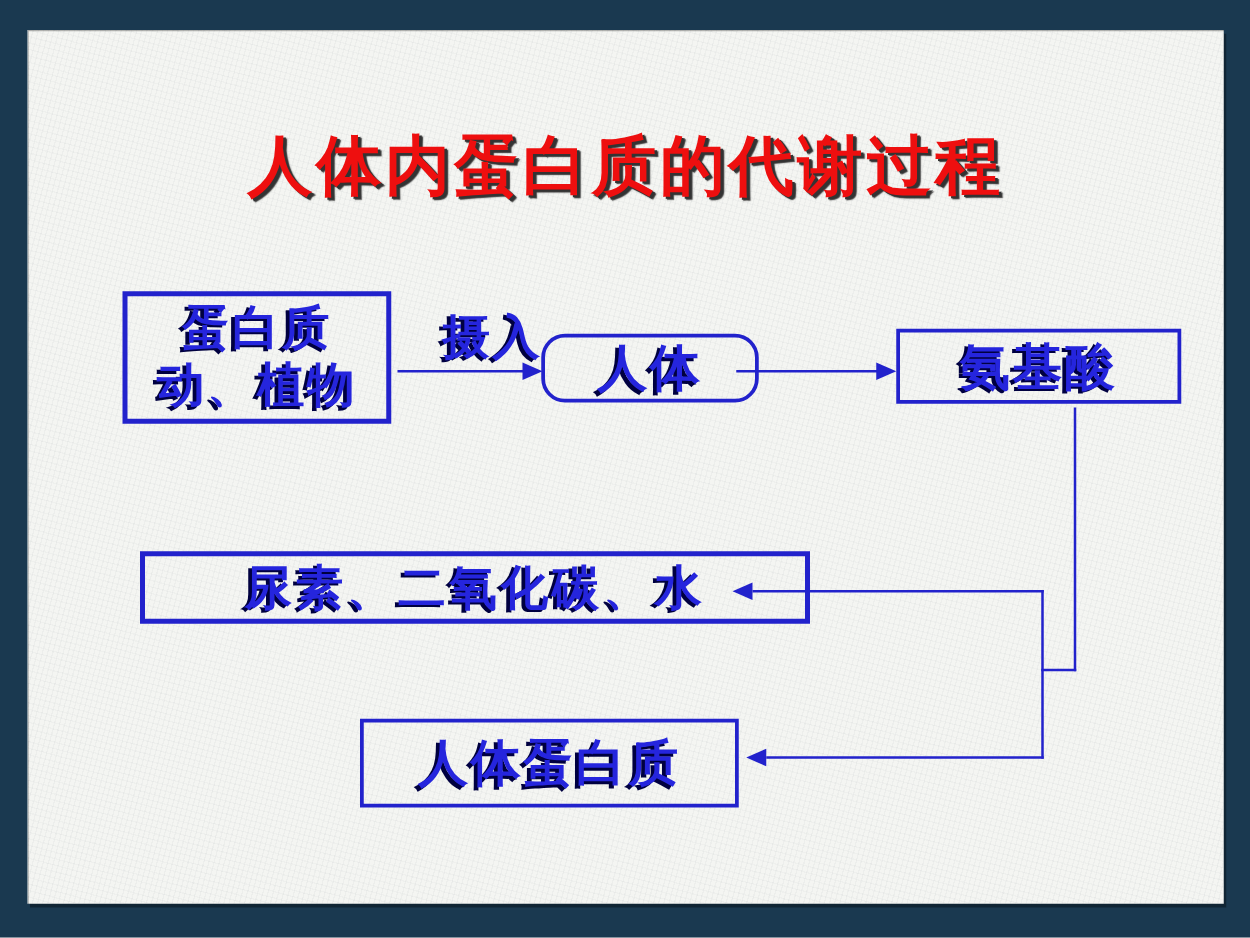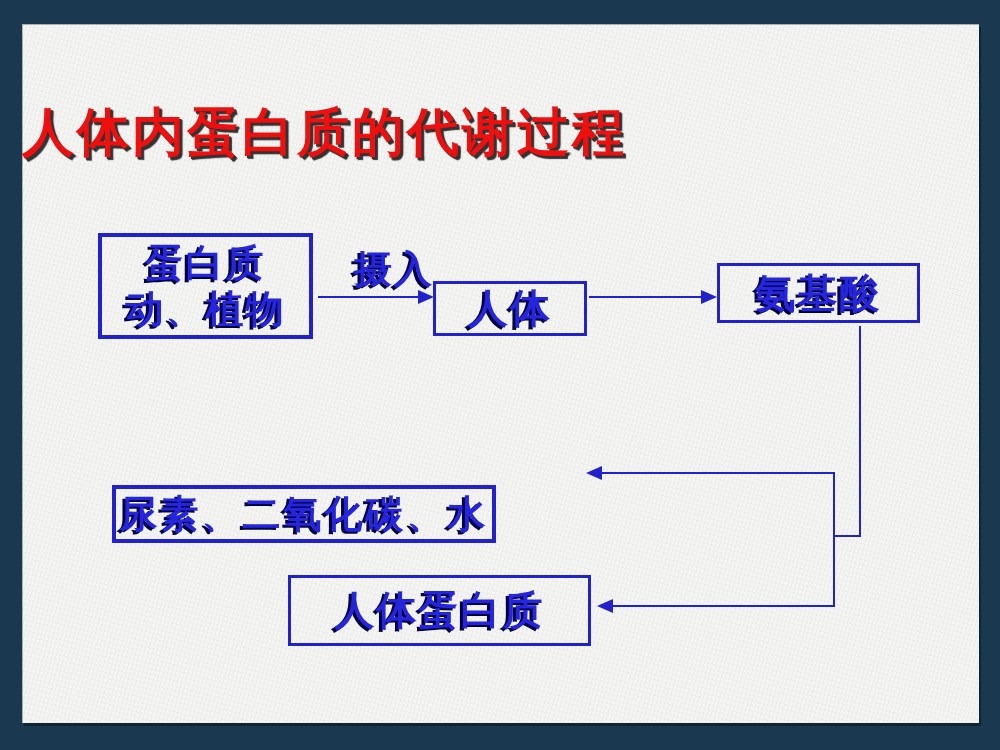--- a/index.html
+++ b/index.html
@@ -12,20 +12,21 @@
   .panel{
     position:absolute;left:22px;top:24px;width:957px;height:699px;
     background-color:var(--paper,#f4f5f2);
     background-image:
       repeating-linear-gradient(105deg, rgba(110,120,130,0.055) 0 1px, transparent 1px 4px),
       repeating-linear-gradient(15deg, rgba(110,120,130,0.045) 0 1px, transparent 1px 5px);
     box-shadow: 2px 3px 0 rgba(0,0,0,0.35), inset 1px 1px 0 rgba(0,0,0,0.28);
   }
   .title{
     position:absolute;left:0;right:0;top:74px;margin:0;
+    text-align:center;
     font-size:52px;font-weight:bold;letter-spacing:3px;
     color:var(--red,#ee0f0f);
     text-shadow:2px 2px 0 var(--red-shadow,#333333),3px 3px 1px var(--red-shadow,#333333);
     white-space:nowrap;
   }
   .node{
     position:absolute;
     border:3px solid var(--blue,#2222cc);
     background:transparent;
     display:flex;flex-direction:column;align-items:center;justify-content:center;
@@ -62,39 +63,39 @@
 
   <div class="node thick fs38" style="left:76px;top:209px;width:215px;height:106px;line-height:1.22;">
     <span>蛋白质</span>
     <span>动、植物</span>
   </div>
 
   <div class="edge-label fs38" style="left:300px;top:220px;width:112px;">摄入</div>
   <div class="hline" style="left:296px;top:272px;width:102px;height:2px;"></div>
   <div class="ah right" style="left:396px;top:266px;"></div>
 
-  <div class="node fs40" style="left:411px;top:257px;width:154px;height:55px;">
+  <div class="node fs40" style="left:411px;top:243px;width:174px;height:55px;border-radius:19px;">
     <span>人体</span>
   </div>
 
   <div class="hline" style="left:567px;top:272px;width:114px;height:2px;"></div>
   <div class="ah right" style="left:679px;top:266px;"></div>
 
-  <div class="node fs40" style="left:695px;top:239px;width:203px;height:60px;">
+  <div class="node fs40" style="left:695px;top:239px;width:228px;height:60px;">
     <span>氨基酸</span>
   </div>
 
   <div class="vline" style="left:837px;top:302px;width:2px;height:211px;"></div>
   <div class="hline" style="left:811px;top:511px;width:28px;height:2px;"></div>
   <div class="vline" style="left:811px;top:448px;width:2px;height:135px;"></div>
 
   <div class="hline" style="left:580px;top:448px;width:233px;height:2px;"></div>
   <div class="ah left" style="left:564px;top:442px;"></div>
 
-  <div class="node thick fs38" style="left:90px;top:417px;width:384px;height:58px;letter-spacing:3px;margin-top:44px;">
+  <div class="node thick fs38" style="left:90px;top:417px;width:536px;height:58px;letter-spacing:3px;">
     <span>尿素、二氧化碳、水</span>
   </div>
 
   <div class="hline" style="left:591px;top:581px;width:222px;height:2px;"></div>
   <div class="ah left" style="left:575px;top:575px;"></div>
 
   <div class="node fs40" style="left:266px;top:551px;width:303px;height:71px;">
     <span>人体蛋白质</span>
   </div>
 

